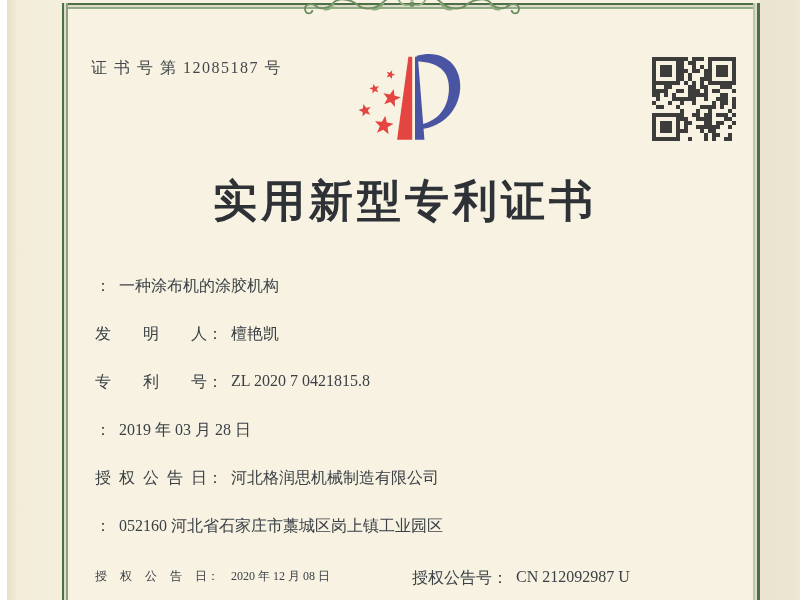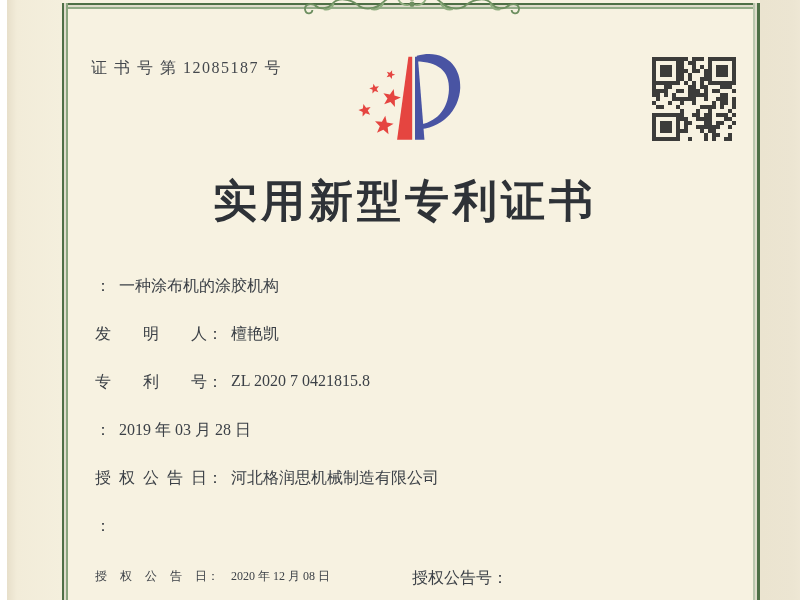--- a/index.html
+++ b/index.html
@@ -363,26 +363,28 @@
         <span class="fcolon">：</span>
       <span class="fvalue">2019 年 03 月 28 日</span>
     </div>
     <div class="frow">
       <span class="flabel">授权公告日</span>
         <span class="fcolon">：</span>
       <span class="fvalue">河北格润思机械制造有限公司</span>
     </div>
     <div class="frow">
         <span class="fcolon">：</span>
+      <span class="fvalue">052160 河北省石家庄市藁城区岗上镇工业园区</span>
     </div>
   </div>
 
   <div class="footer-row">
     <span class="flabel">授权公告日</span>
       <span class="fcolon">：</span>
     <span class="fvalue">2020 年 12 月 08 日</span>
   </div>
   <div class="footer-right">
     <span class="nlabel">授权公告号</span>
       <span class="fcolon">：</span>
+    <span class="fvalue">CN 212092987 U</span>
   </div>
 
 </div>
 
 </body></html>

